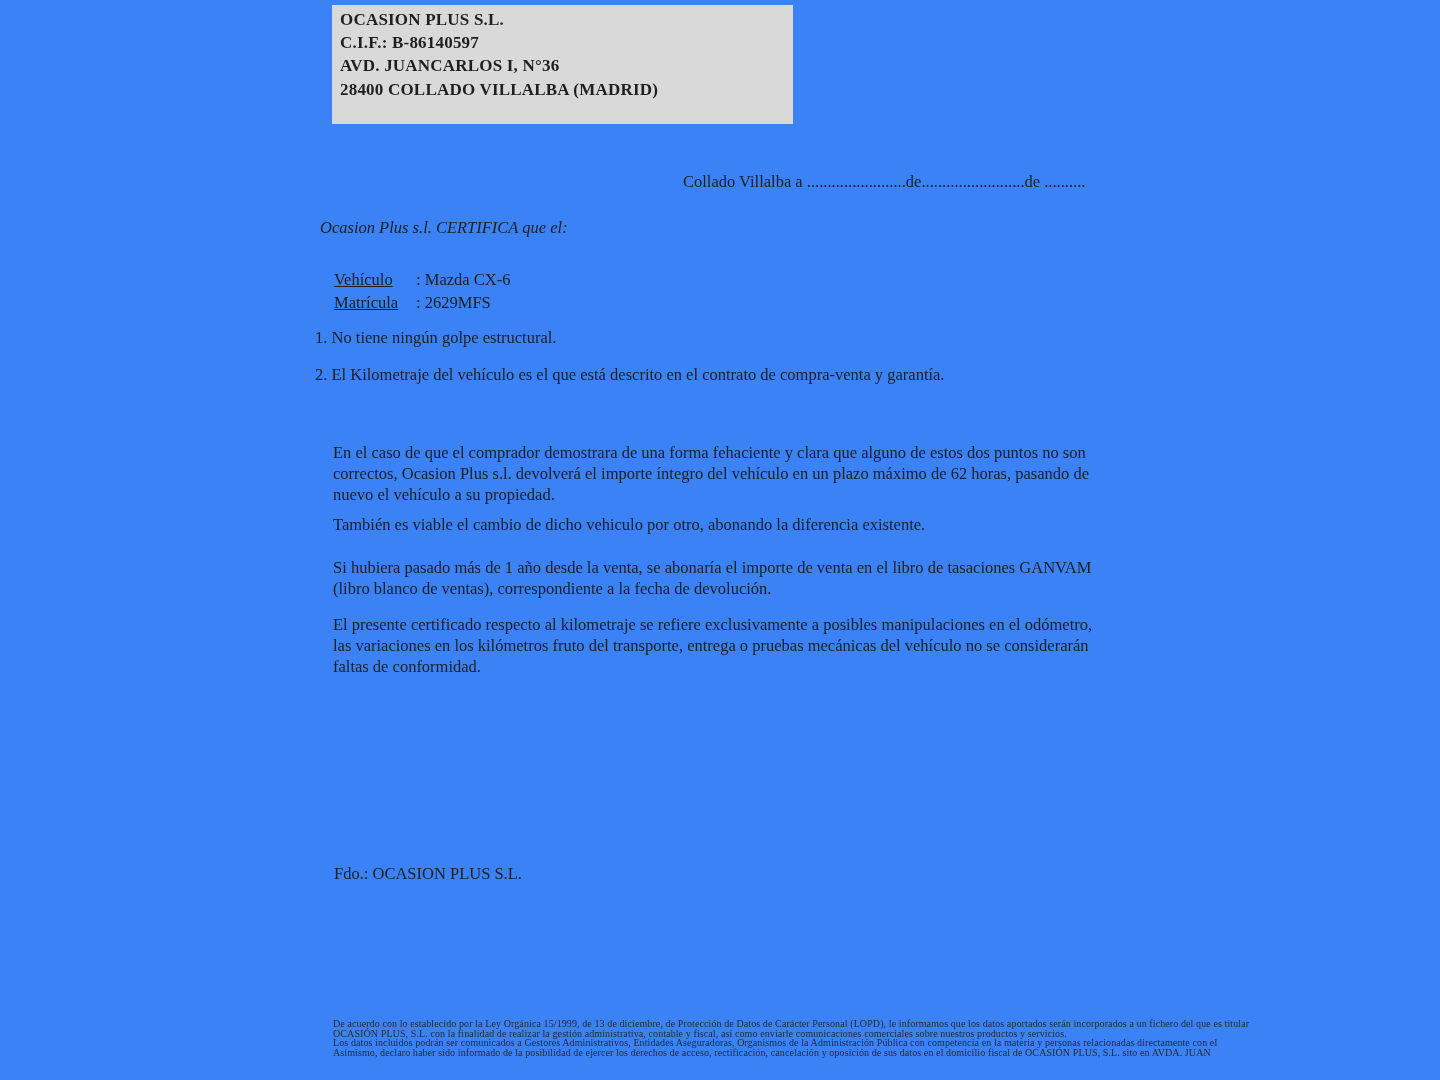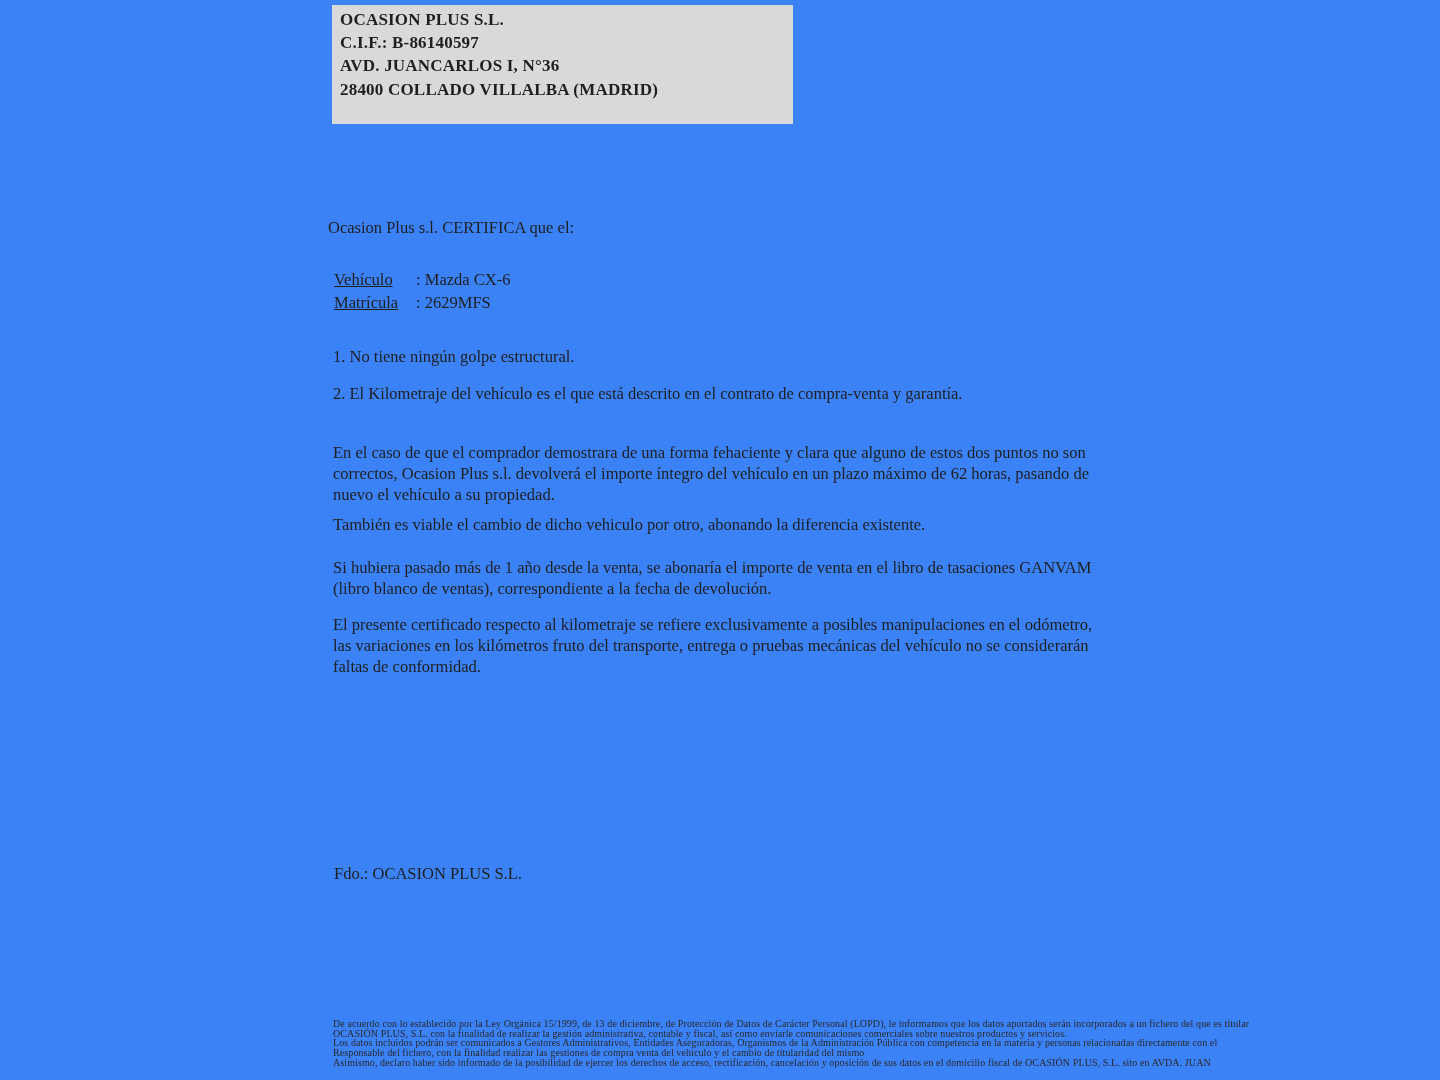--- a/index.html
+++ b/index.html
@@ -35,45 +35,45 @@
   }
   .date-line {
     position: absolute;
     left: 683px;
     top: 172px;
     font-size: 16.5px;
     white-space: nowrap;
   }
   .certify-intro {
     position: absolute;
-    left: 328px;
+    left: 320px;
     top: 218px;
     font-size: 16.5px;
     white-space: nowrap;
+    font-style: italic;
   }
   .kv-line {
     position: absolute;
     left: 334px;
     font-size: 16.5px;
     white-space: nowrap;
   }
   .kv-line .label {
     display: inline-block;
     width: 82px;
     text-decoration: underline;
     margin-top: 28px;
   }
   .kv-vehicle { top: 242px; }
   .kv-plate   { top: 265px; }
   .point {
     position: absolute;
-    left: 333px;
+    left: 315px;
     font-size: 16.5px;
     white-space: nowrap;
-    margin-top: 19px;
   }
   .point-1 { top: 328px; }
   .point-2 { top: 365px; }
   .para {
     position: absolute;
     left: 333px;
     width: 778px;
     font-size: 16.5px;
     line-height: 21px;
   }
@@ -107,20 +107,21 @@
 
 <div class="page">
 
   <div class="header-box">
     <div class="hline">OCASION PLUS S.L.</div>
     <div class="hline">C.I.F.: B-86140597</div>
     <div class="hline">AVD. JUANCARLOS I, N°36</div>
     <div class="hline">28400 COLLADO VILLALBA (MADRID)</div>
   </div>
 
+  <div class="date-line">Collado Villalba a ........................de.........................de ..........</div>
 
   <div class="certify-intro">Ocasion Plus s.l. CERTIFICA que el:</div>
 
   <div class="kv-line kv-vehicle">
     <span class="label">Vehículo</span><span>: Mazda CX-6</span>
   </div>
 
   <div class="kv-line kv-plate">
     <span class="label">Matrícula</span><span>: 2629MFS</span>
   </div>
@@ -132,17 +133,16 @@
   <div class="para para-2">También es viable el cambio de dicho vehiculo por otro, abonando la diferencia existente.</div>
   <div class="para para-3">Si hubiera pasado más de 1 año desde la venta, se abonaría el importe de venta en el libro de tasaciones GANVAM (libro blanco de ventas), correspondiente a la fecha de devolución.</div>
   <div class="para para-4">El presente certificado respecto al kilometraje se refiere exclusivamente a posibles manipulaciones en el odómetro, las variaciones en los kilómetros fruto del transporte, entrega o pruebas mecánicas del vehículo no se considerarán faltas de conformidad.</div>
 
   <div class="signature">Fdo.: OCASION PLUS S.L.</div>
 
   <div class="legal-footer">
     <div class="lline">De acuerdo con lo establecido por la Ley Orgánica 15/1999, de 13 de diciembre, de Protección de Datos de Carácter Personal (LOPD), le informamos que los datos aportados serán incorporados a un fichero del que es titular</div>
     <div class="lline">OCASIÓN PLUS, S.L. con la finalidad de realizar la gestión administrativa, contable y fiscal, así como enviarle comunicaciones comerciales sobre nuestros productos y servicios.</div>
     <div class="lline">Los datos incluidos podrán ser comunicados a Gestores Administrativos, Entidades Aseguradoras, Organismos de la Administración Pública con competencia en la materia y personas relacionadas directamente con el</div>
-    <div class="lline">Responsable del fichero, con la finalidad realizar las gestiones de compra venta del vehículo y el cambio de titularidad del mismo</div>
     <div class="lline">Asimismo, declaro haber sido informado de la posibilidad de ejercer los derechos de acceso, rectificación, cancelación y oposición de sus datos en el domicilio fiscal de OCASIÓN PLUS, S.L. sito en AVDA. JUAN</div>
   </div>
 
 </div>
 
 </body></html>

